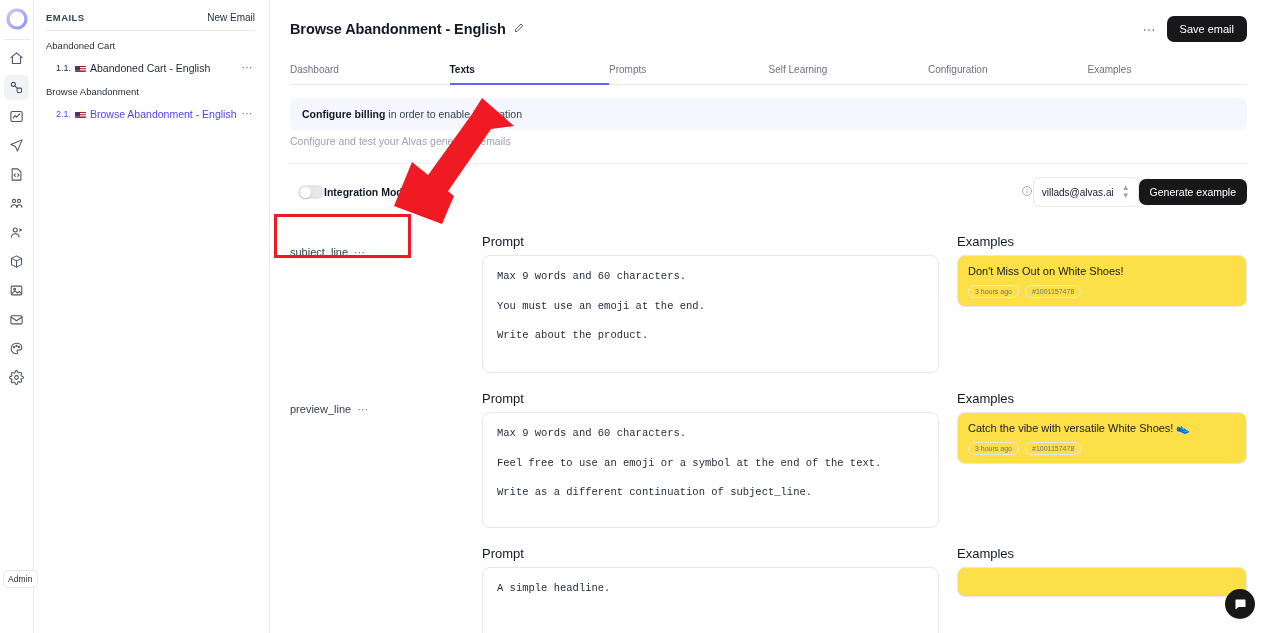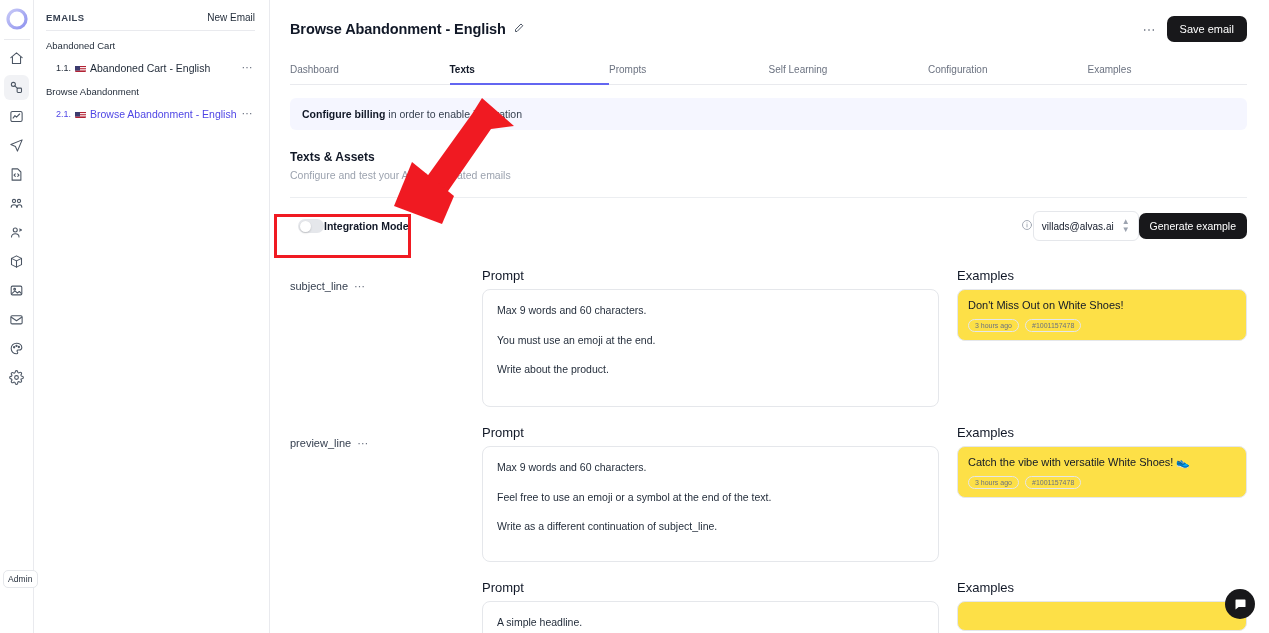--- a/index.html
+++ b/index.html
@@ -148,21 +148,21 @@
     font-size: 11px; color: #374151;
     display: flex; align-items: flex-start; gap: 6px;
   }
   .field-name .dots { color: #6b7280; font-size: 11px; letter-spacing: .5px; }
   .field-mid { flex: 1; padding-right: 18px; }
   .col-label { font-size: 13px; color: #111827; font-weight: 500; margin-bottom: 6px; }
   .prompt-box {
     border: 1px solid #e5e7eb; border-radius: 8px; background: #fff;
     padding: 14px 14px 14px 14px; min-height: 118px;
   }
-  .prompt-line { font-size: 10.5px; color: #1f2937; margin-bottom: 17px; line-height: 1.2; }
+  .prompt-line { font-size: 10.5px; color: #1f2937; margin-bottom: 17px; line-height: 1.2; font-family: Liberation Mono, monospace; }
   .prompt-line:last-child { margin-bottom: 0; }
   .field-right { width: 290px; flex: 0 0 290px; }
   .example-card {
     border: 1px solid #e5e7eb; border-radius: 8px; background: #fde047;
     padding: 9px 10px 8px 10px;
   }
   .example-text { font-size: 11px; color: #111827; line-height: 1.25; }
   .example-meta { display: flex; gap: 6px; margin-top: 6px; }
   .chip {
     border: 1px solid #e5e7eb; border-radius: 9px; font-size: 7px;
@@ -381,21 +381,20 @@
         <div class="tab">Examples</div>
       </div>
     </div>
 
     <div class="content">
 
       <div class="billing-banner">
         <b>Configure billing</b><span> in order to enable integration</span>
       </div>
 
-      <div class="section-title">Texts &amp; Assets</div>
       <div class="section-sub">Configure and test your Alvas generated emails</div>
       <div class="hr"></div>
 
       <div class="mode-row">
         <div class="mode-left">
           <div class="toggle">
               <div class="knob"></div>
             </div>
           <span class="mode-label">Integration Mode</span>
         </div>

